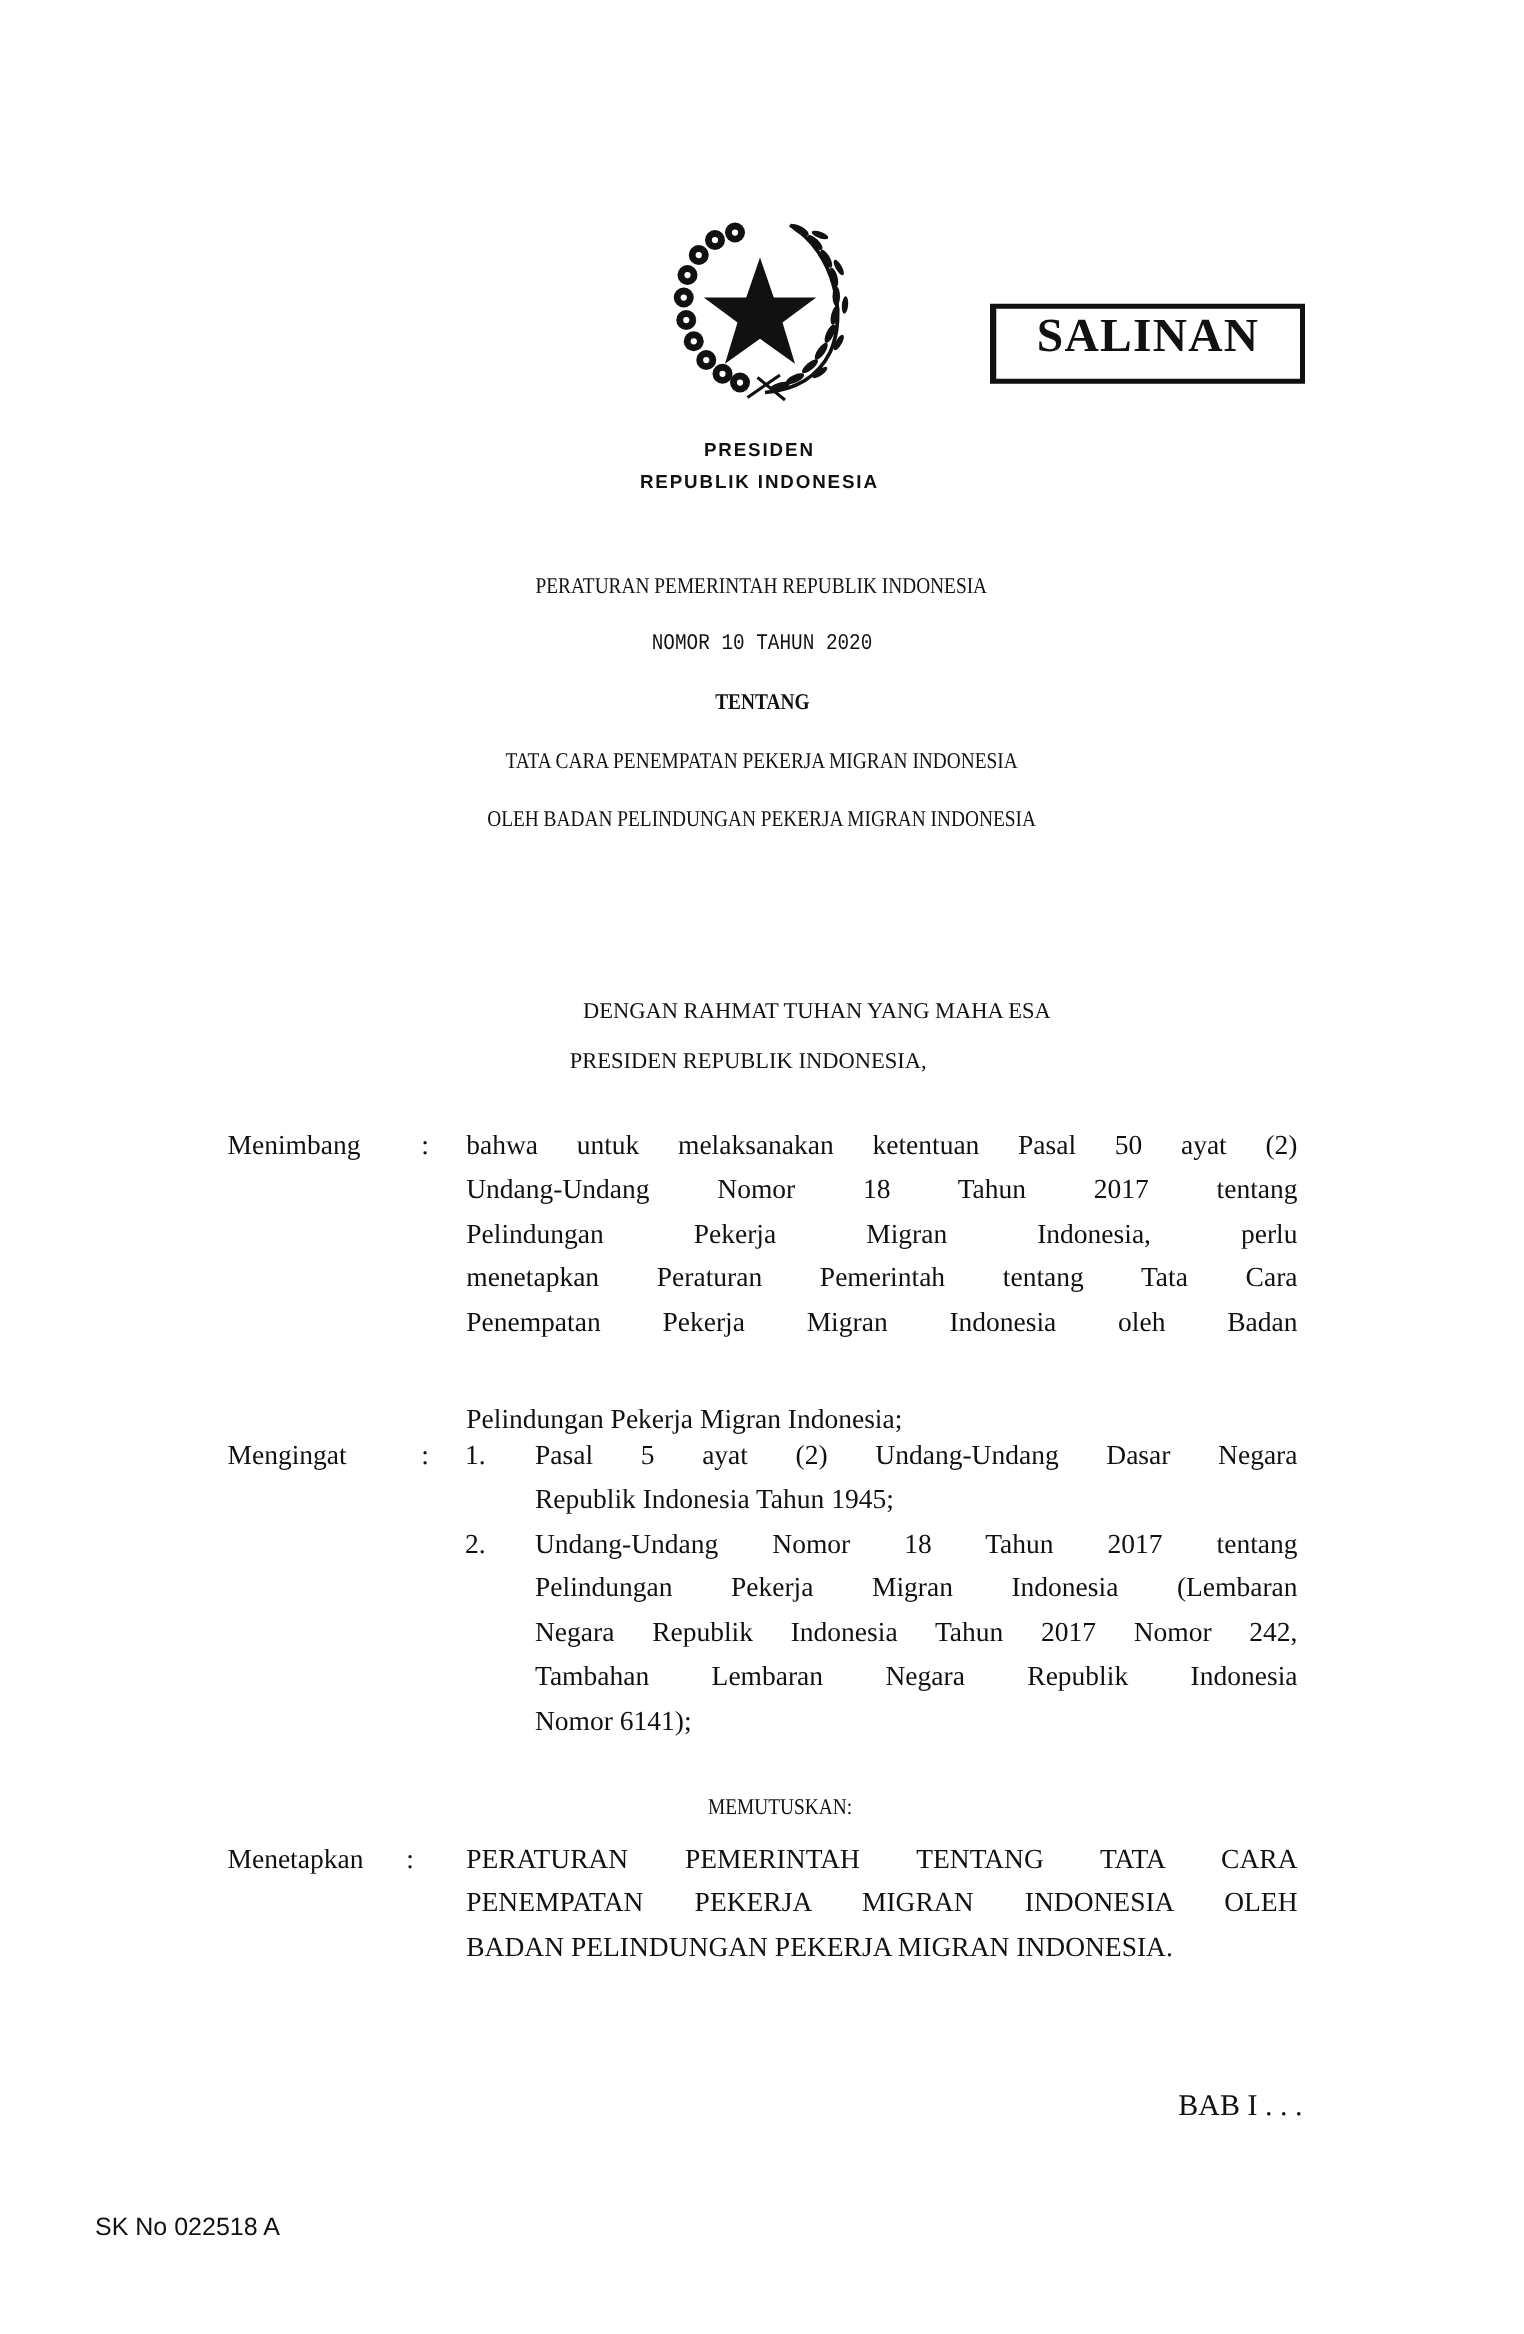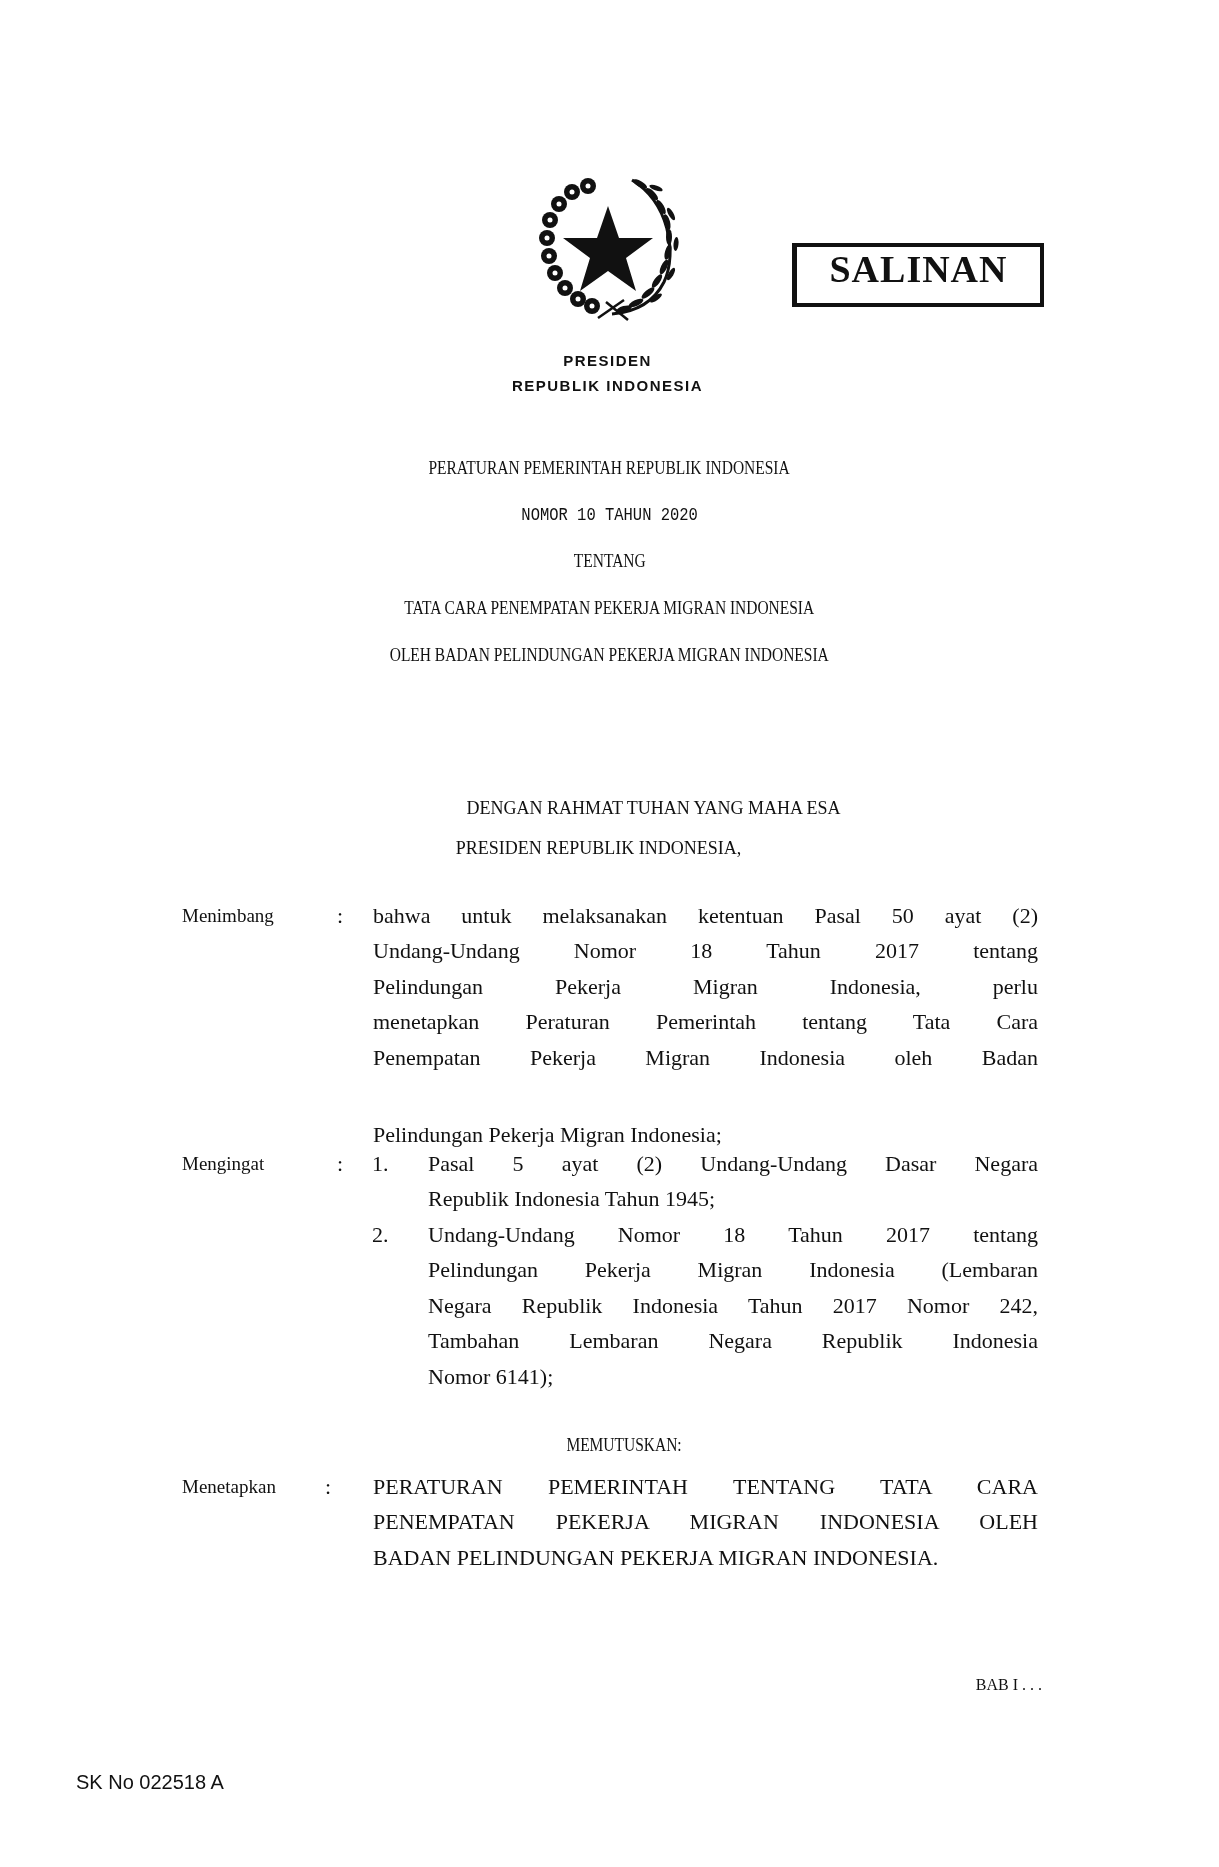--- a/index.html
+++ b/index.html
@@ -5,21 +5,21 @@
   html, body { margin:0; padding:0; background:#ffffff; }
   body { width:1219px; height:1867px; position:relative; overflow:hidden; color:#111; }
   .serif { font-family: "Liberation Serif", "DejaVu Serif", serif; }
   .sans { font-family: "Liberation Sans", "DejaVu Sans", sans-serif; }
   .abs { position:absolute; }
   .center-line { position:absolute; left:0; width:1219px; text-align:center; font-size:18px; line-height:26px; letter-spacing:0px; transform-origin:center; }
   .cond { display:inline-block; transform:scaleX(0.86); transform-origin:center; white-space:nowrap; }
   .emblem { position:absolute; left:528px; top:172px; width:160px; height:160px; }
   .emblem-caption { position:absolute; left:0; width:1219px; text-align:center; font-weight:bold; font-size:15px; letter-spacing:1.5px; line-height:18px; }
   .salinan { position:absolute; left:792px; top:243px; width:243px; height:56px; border:4px solid #111; border-left-width:5px; display:flex; align-items:flex-start; justify-content:center; font-weight:bold; font-size:38px; letter-spacing:1px; }
-  .label { position:absolute; font-size:19px; line-height:26px; }
+  .label { position:absolute; font-size:22px; line-height:26px; }
   .colon { position:absolute; font-size:22px; line-height:26px; }
   .jline { position:absolute; font-size:22px; line-height:26px; text-align:justify; text-align-last:justify; white-space:nowrap; }
   .jline.last { text-align-last:left; }
   .num { position:absolute; font-size:22px; line-height:26px; }
 </style>
 </head>
 <body>
 
 <div class="emblem">
   <svg width="160" height="160" viewBox="0 0 160 160">
@@ -75,21 +75,21 @@
 </div>
 <div class="emblem-caption sans" style="top:352px; left:-2px;">PRESIDEN</div>
 <div class="emblem-caption sans" style="top:377px; left:-2px;">REPUBLIK INDONESIA</div>
 
 <div class="salinan serif">
   <span>SALINAN</span>
 </div>
 
 <div class="center-line serif" style="top:455px;"><span class="cond">PERATURAN PEMERINTAH REPUBLIK INDONESIA</span></div>
 <div class="center-line serif" style="top:502px;font-family:Liberation Mono, monospace;"><span class="cond">NOMOR 10 TAHUN 2020</span></div>
-<div class="center-line serif" style="top:548px;"><span class="cond">TENTANG</span></div>
+<div class="center-line serif" style="top:548px;font-weight:bold;"><span class="cond">TENTANG</span></div>
 <div class="center-line serif" style="top:595px;"><span class="cond">TATA CARA PENEMPATAN PEKERJA MIGRAN INDONESIA</span></div>
 <div class="center-line serif" style="top:642px;"><span class="cond">OLEH BADAN PELINDUNGAN PEKERJA MIGRAN INDONESIA</span></div>
 
 <div class="center-line serif" style="top:795px; left:0px;padding-left:44px;"><span>DENGAN RAHMAT TUHAN YANG MAHA ESA</span></div>
 <div class="center-line serif" style="top:835px; left:-11px;"><span>PRESIDEN REPUBLIK INDONESIA,</span></div>
 
 <div class="label serif" style="left:182px; top:903px;">Menimbang</div>
 <div class="colon serif" style="left:337px; top:903px;">:</div>
 <div>
   <div class="jline serif cond2" style="left:373px; top:903px; width:665px;">bahwa untuk melaksanakan ketentuan Pasal 50 ayat (2)</div>
@@ -121,14 +121,14 @@
 <div class="center-line serif" style="top:1432px; left:15px;"><span class="cond">MEMUTUSKAN:</span></div>
 
 <div class="label serif" style="left:182px; top:1474px;">Menetapkan</div>
 <div class="colon serif" style="left:325px; top:1474px;">:</div>
 <div>
   <div class="jline serif" style="left:373px; top:1474px; width:665px;">PERATURAN PEMERINTAH TENTANG TATA CARA</div>
   <div class="jline serif" style="left:373px; top:1509px; width:665px;">PENEMPATAN PEKERJA MIGRAN INDONESIA OLEH</div>
   <div class="jline last serif" style="left:373px; top:1545px; width:665px;">BADAN PELINDUNGAN PEKERJA MIGRAN INDONESIA.</div>
 </div>
 
-<div class="abs serif" style="left:922px; top:1673px; font-size:16px; line-height:24px; width:120px; text-align:right;">BAB I . . .</div>
+<div class="abs serif" style="left:922px; top:1673px; font-size:24px; line-height:24px; width:120px; text-align:right;">BAB I . . .</div>
 <div class="abs sans" style="left:76px; top:1770px; font-size:20px; line-height:24px;">SK No 022518 A</div>
 
 </body></html>

